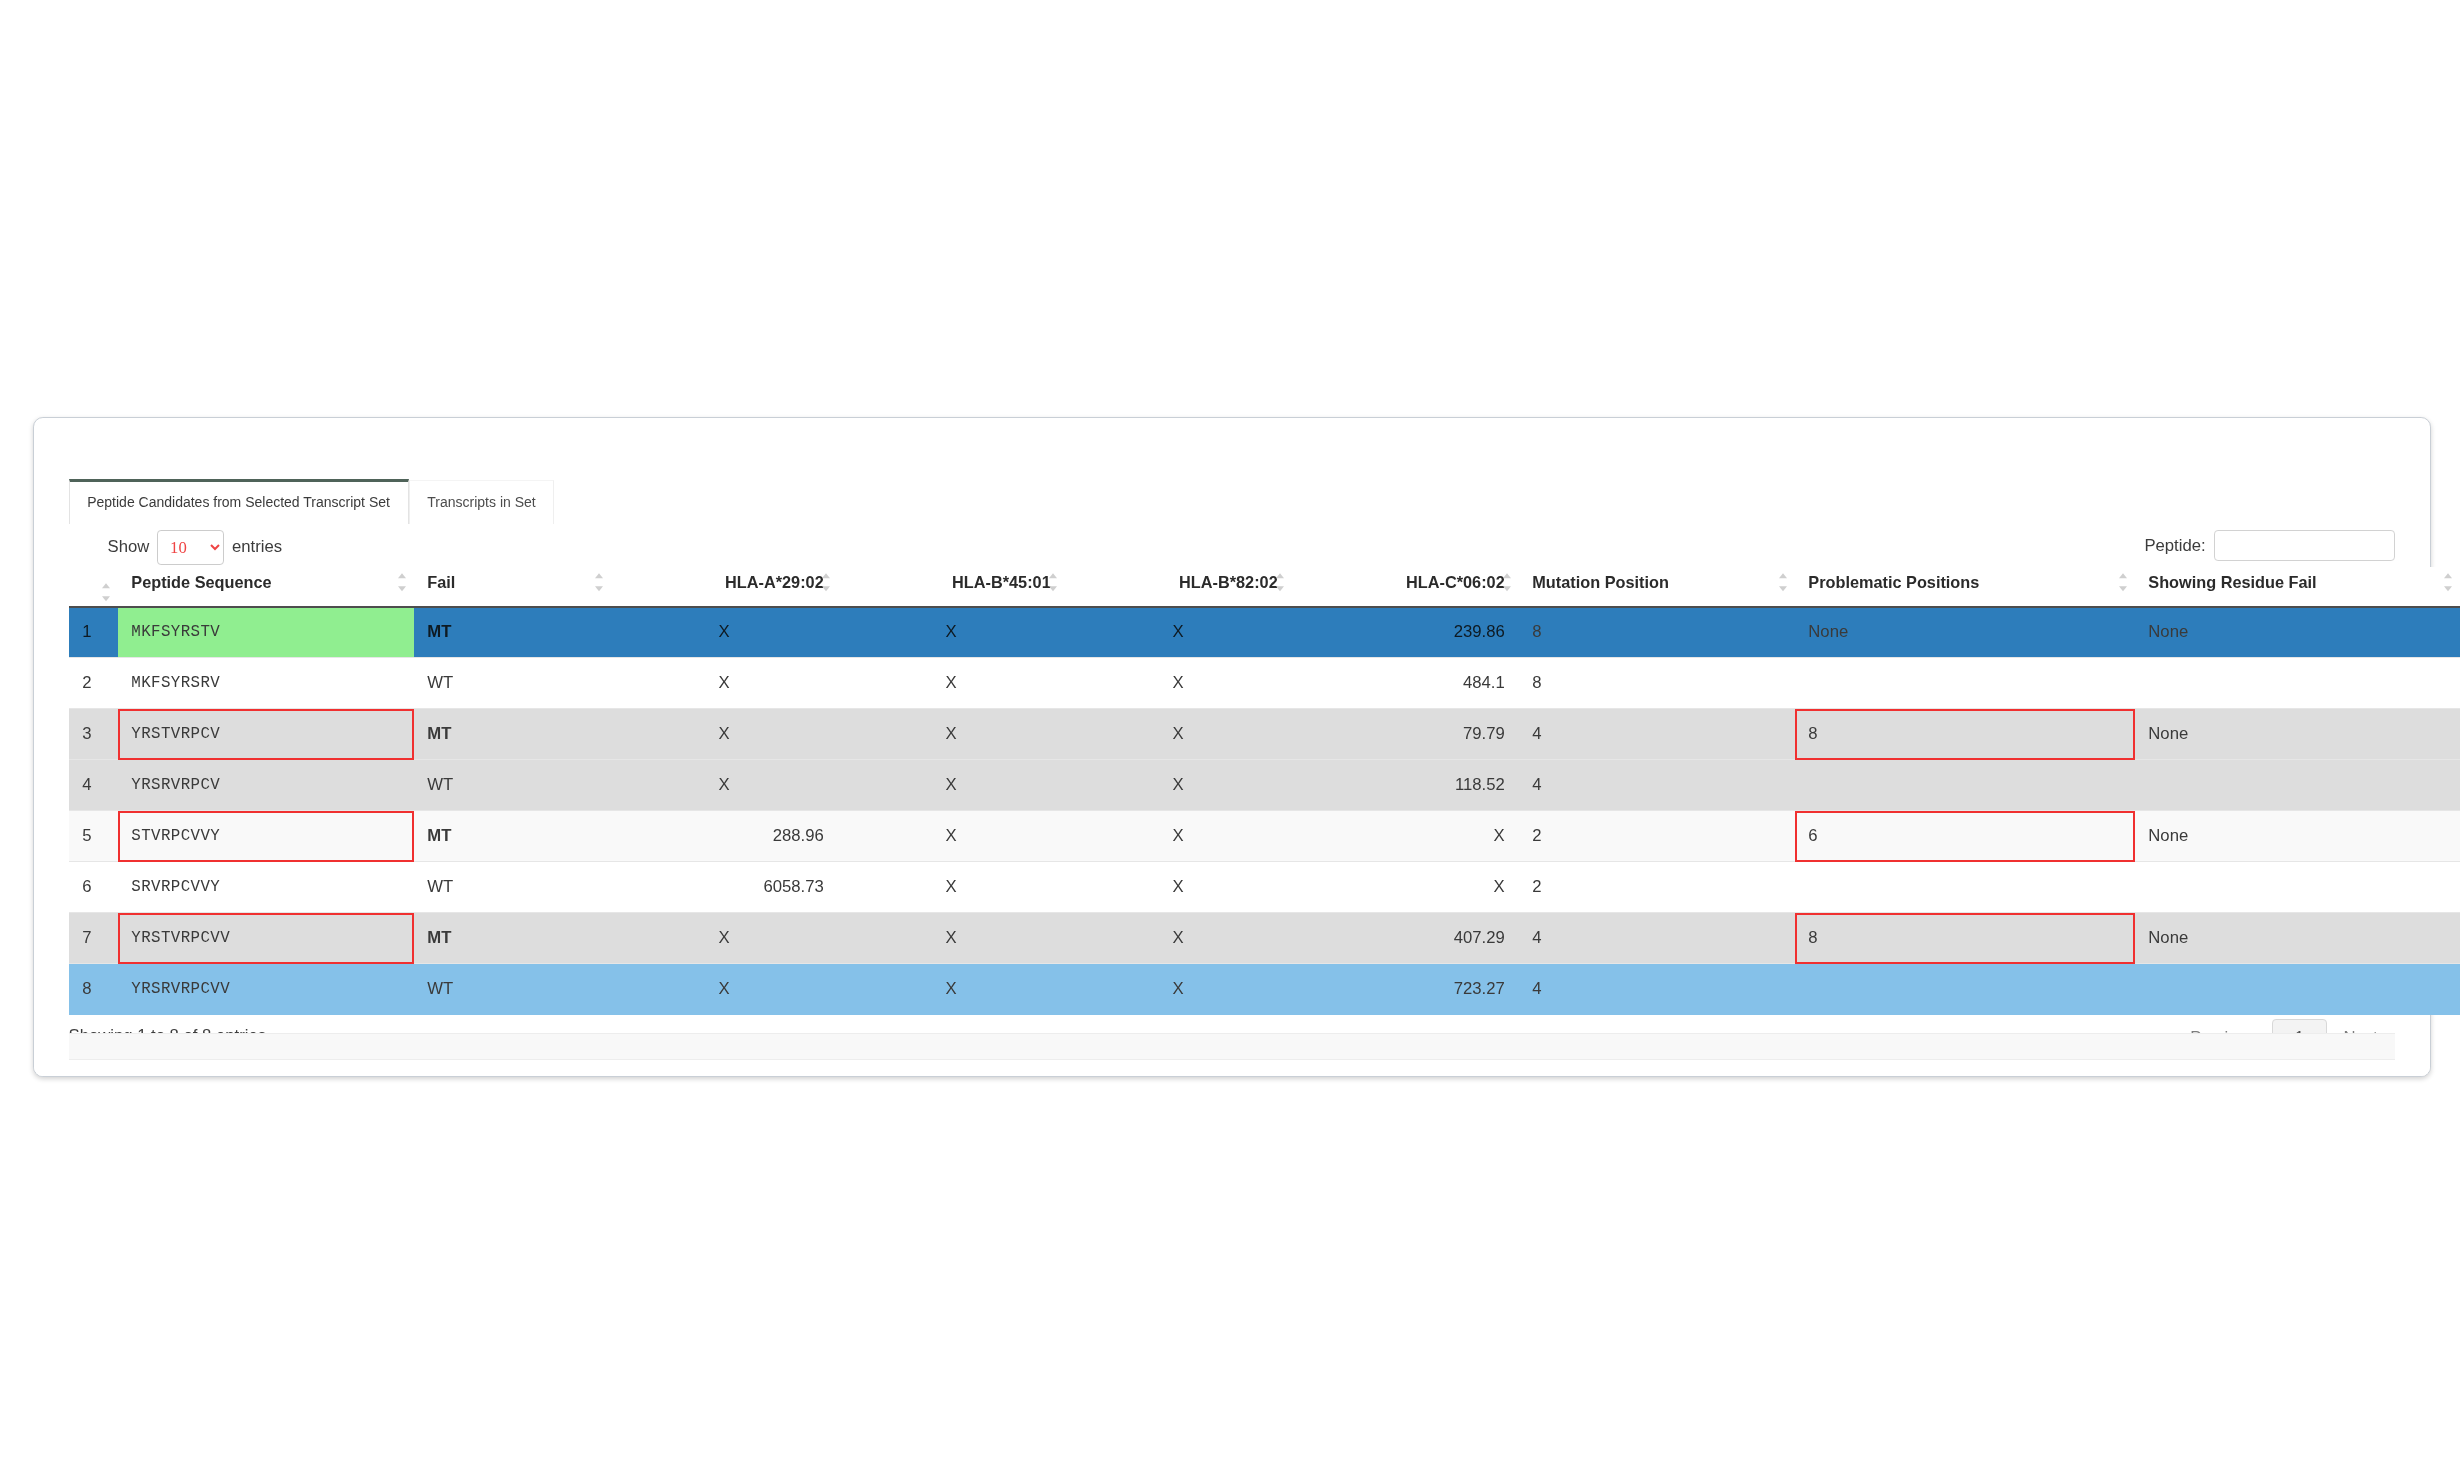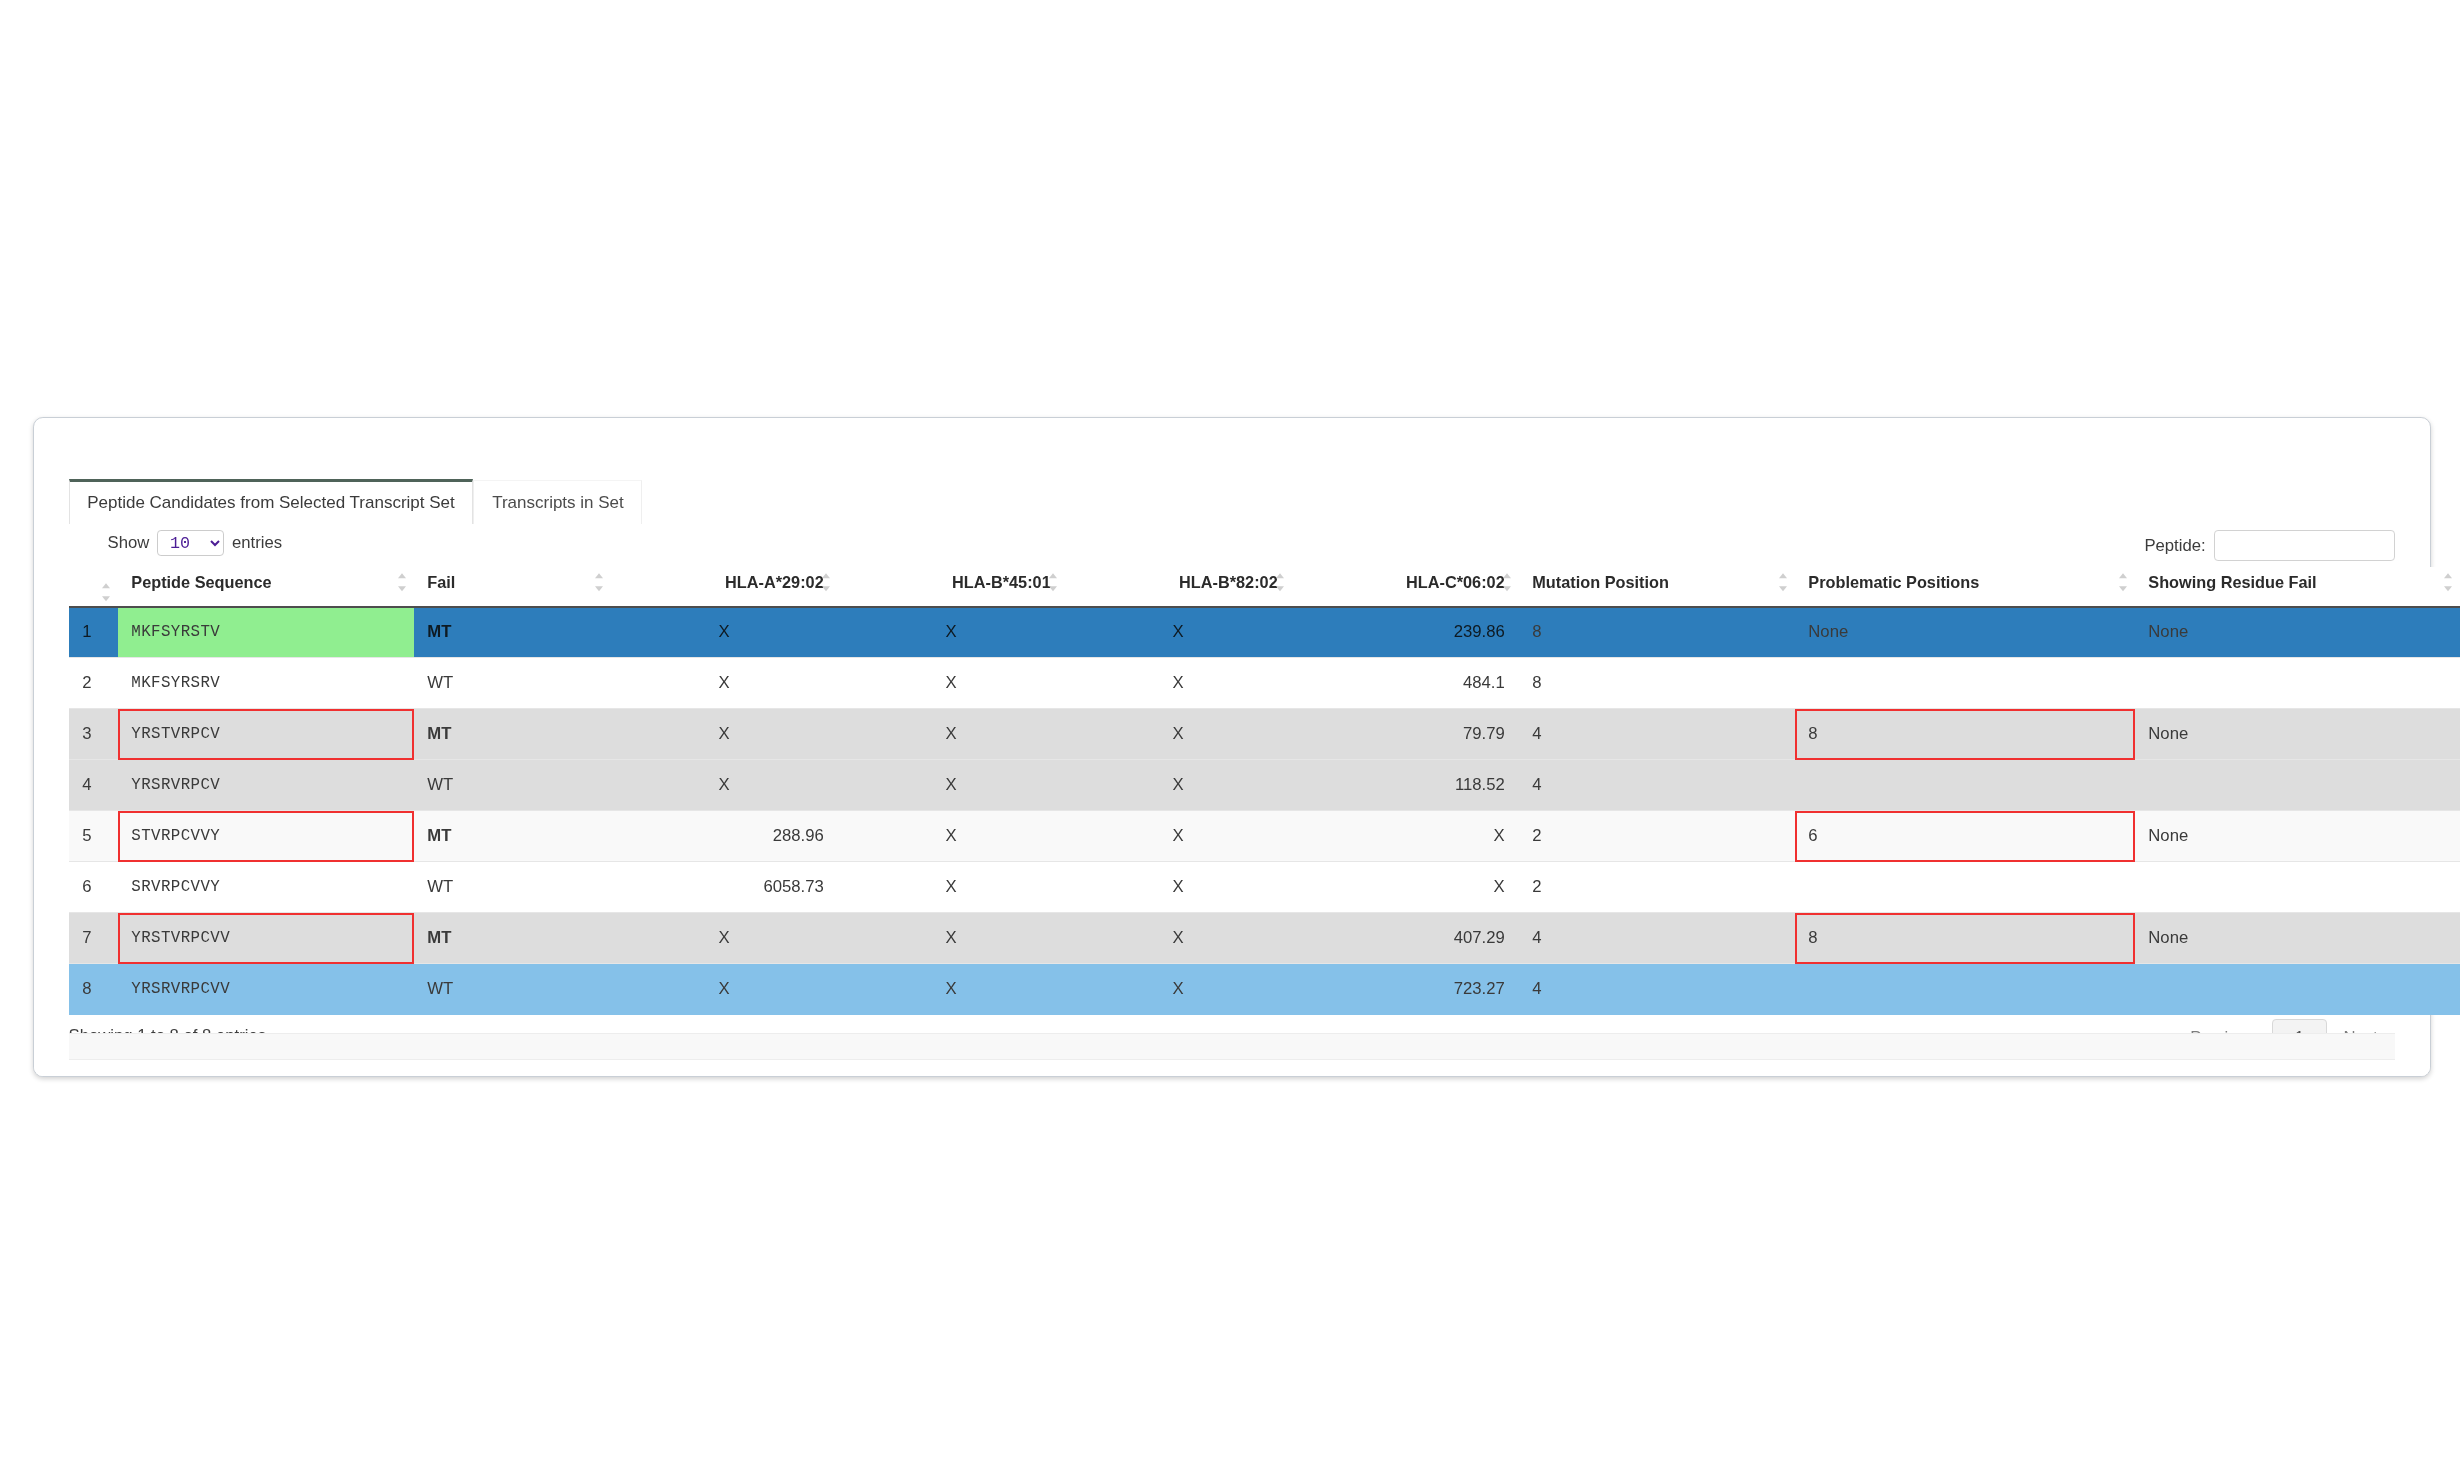--- a/index.html
+++ b/index.html
@@ -101,21 +101,21 @@
   
   .tabs {
     position: absolute;
     left: 35px;
     top: 9.9px;
     display: flex;
     align-items: flex-end;
     height: 47px;
   }
   .tab {
-    font-size: 17px;
+    font-size: 14px;
     color: #4c4c4c;
     padding: 11.8px 17.7px 9.9px 17.7px;
     cursor: pointer;
     border: 1px solid transparent;
     border-bottom: none;
     box-sizing: border-box;
     white-space: nowrap;
     line-height: 21.7px;
   }
   .tab.active {
@@ -151,24 +151,24 @@
     left: 39px;
     top: 5.9px;
     font-size: 16.7px;
     color: #3c3c3c;
     display: flex;
     align-items: center;
     gap: 7.9px;
     white-space: nowrap;
   }
   .length-ctl select {
-    font-family: Liberation Mono, monospace;
-    font-size: 16.7px;
-    color: #4c1d95;
-    height: 26px;
+    font-family: Liberation Serif, serif;
+    font-size: 16.7px;
+    color: #ef4444;
+    height: 35px;
     padding: 2px 3.9px 2px 7.9px;
     border: 1px solid #cccccc;
     border-radius: 3.9px;
     background: #fff;
     min-width: 67px;
     cursor: pointer;
   }
   .search-ctl {
     position: absolute;
     right: 0;

